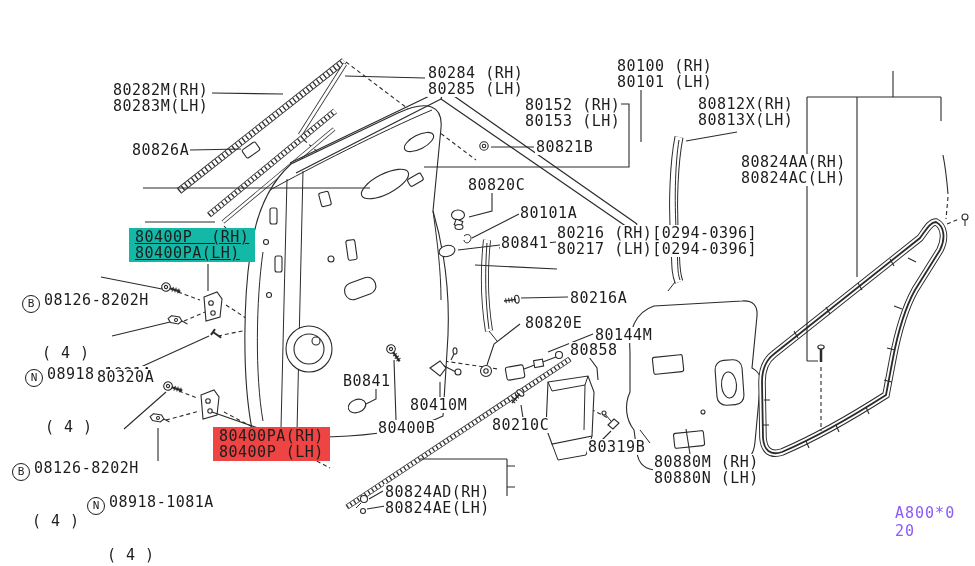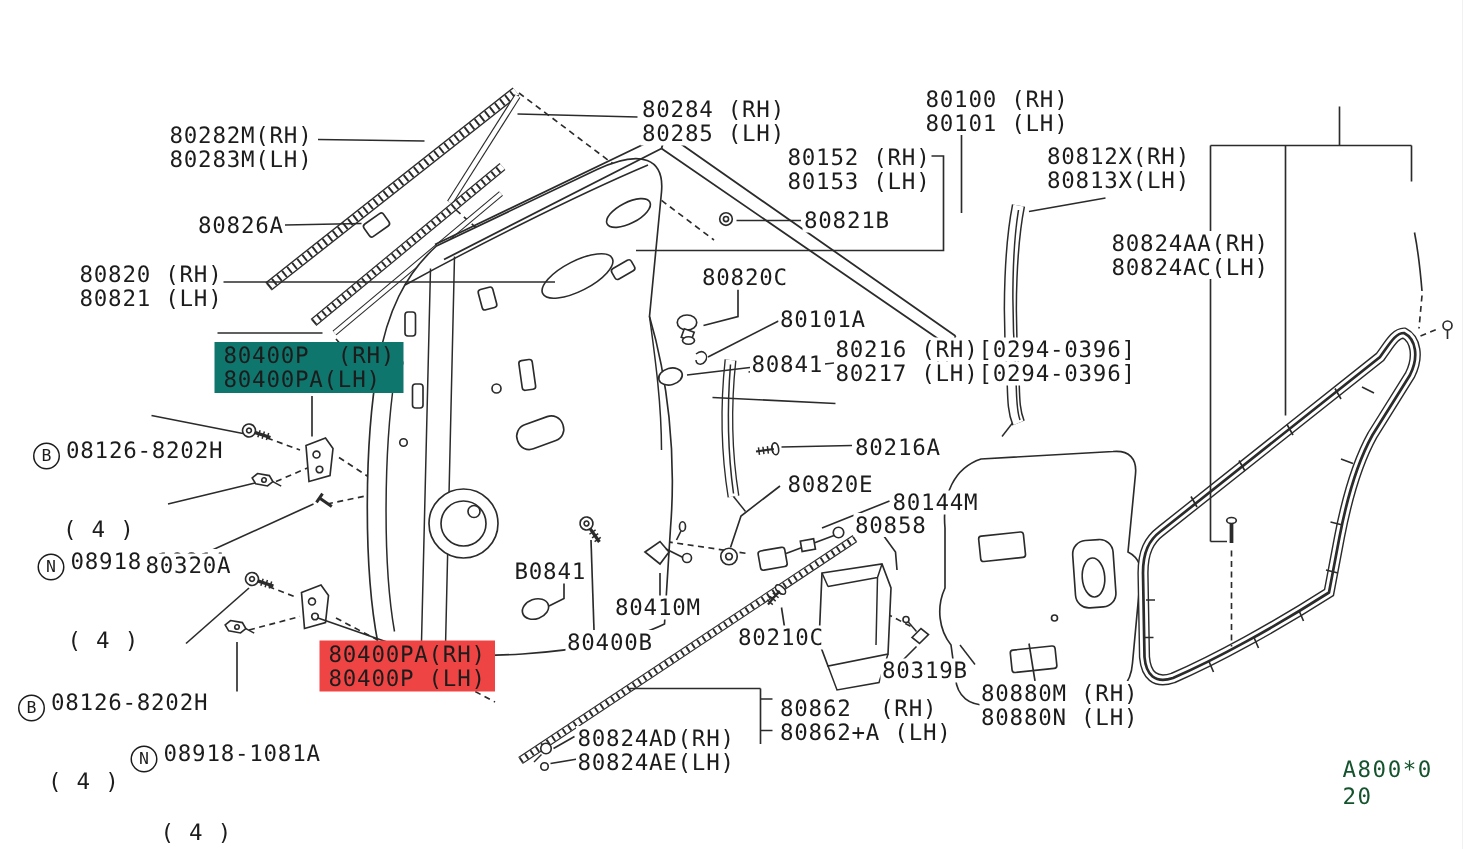--- a/index.html
+++ b/index.html
@@ -15,21 +15,21 @@
   .lbl{position:absolute;font-size:15px;line-height:16px;letter-spacing:.5px;
        color:#1c1c1c;white-space:pre;}
   .lbl span.row{display:block;background:#fff;width:fit-content;padding:0 1px;}
   .hl{background:#85d2f1;padding:1px 5px;}
   .hl span.row{background:transparent;}
   .fast span.row{background:#fff;}
   .circ{display:inline-block;width:16px;height:16px;border:1.3px solid #1c1c1c;
         border-radius:50%;text-align:center;font-size:11px;line-height:15px;
         letter-spacing:0;margin-right:4px;vertical-align:-2px;}
   .qty{display:block;background:#fff;width:fit-content;padding-left:21px;}
-  .code{position:absolute;font-size:15px;letter-spacing:1px;color:#14532d;background:#fff;}
+  .code{position:absolute;font-size:15px;letter-spacing:1px;color:#8b5cf6;background:#fff;}
 </style>
 </head>
 <body>
 
 <div id="stage">
 
 <svg width="975" height="566" viewBox="0 0 975 566">
 
   <path class="dsh" d="M346,62 L476,160"></path>
   <path class="dsh" d="M304,140 L408,232"></path>
@@ -268,23 +268,22 @@
 </svg>
 
 <div class="lbl" style="left:112px;top:82px"><span class="row">80282M(RH)</span><span class="row">80283M(LH)</span></div>
 <div class="lbl" style="left:131px;top:142px"><span class="row">80826A</span></div>
 <div class="lbl" style="left:427px;top:65px"><span class="row">80284 (RH)</span><span class="row">80285 (LH)</span></div>
 <div class="lbl" style="left:524px;top:97px"><span class="row">80152 (RH)</span><span class="row">80153 (LH)</span></div>
 <div class="lbl" style="left:535px;top:139px"><span class="row">80821B</span></div>
 <div class="lbl" style="left:616px;top:58px"><span class="row">80100 (RH)</span><span class="row">80101 (LH)</span></div>
 <div class="lbl" style="left:697px;top:96px"><span class="row">80812X(RH)</span><span class="row">80813X(LH)</span></div>
 <div class="lbl" style="left:740px;top:154px"><span class="row">80824AA(RH)</span><span class="row">80824AC(LH)</span></div>
-<div class="lbl" style="left:52px;top:175px"><span class="row">80820 (RH)</span><span class="row">80821 (LH)</span></div>
-
-<div class="lbl hl" style="left: 143px; top: 228px; background: #0f766e;"><span class="row">80400P  (RH)</span><span class="row">80400PA(LH)</span></div>
+
+<div class="lbl hl" style="left: 129px; top: 228px; background: #14b8a6; text-decoration: underline;"><span class="row">80400P  (RH)</span><span class="row">80400PA(LH)</span></div>
 
 <div class="lbl fast" style="left:21px;top:260px">
   <span class="row"><span class="circ">B</span><span>08126-8202H</span></span>
   <span class="qty">( 4 )</span>
 </div>
 <div class="lbl fast" style="left:24px;top:334px">
   <span class="row"><span class="circ">N</span><span>08918-1081A</span></span>
   <span class="qty">( 4 )</span>
 </div>
 <div class="lbl" style="left:96px;top:369px"><span class="row">80320A</span></div>
@@ -307,18 +306,17 @@
 <div class="lbl" style="left:569px;top:290px"><span class="row">80216A</span></div>
 <div class="lbl" style="left:524px;top:315px"><span class="row">80820E</span></div>
 <div class="lbl" style="left:594px;top:327px"><span class="row">80144M</span></div>
 <div class="lbl" style="left:569px;top:342px"><span class="row">80858</span></div>
 <div class="lbl" style="left:409px;top:397px"><span class="row">80410M</span></div>
 <div class="lbl" style="left:377px;top:420px"><span class="row">80400B</span></div>
 <div class="lbl" style="left:342px;top:373px"><span class="row">B0841</span></div>
 <div class="lbl" style="left:491px;top:417px"><span class="row">80210C</span></div>
 <div class="lbl" style="left:587px;top:439px"><span class="row">80319B</span></div>
 <div class="lbl" style="left:384px;top:484px"><span class="row">80824AD(RH)</span><span class="row">80824AE(LH)</span></div>
-<div class="lbl" style="left:519px;top:464px"><span class="row">80862  (RH)</span><span class="row">80862+A (LH)</span></div>
 <div class="lbl" style="left:653px;top:454px"><span class="row">80880M (RH)</span><span class="row">80880N (LH)</span></div>
 
 <div class="code" style="left:895px;top:504px">A800*0 20</div>
 
 </div>
 
 </body></html>

